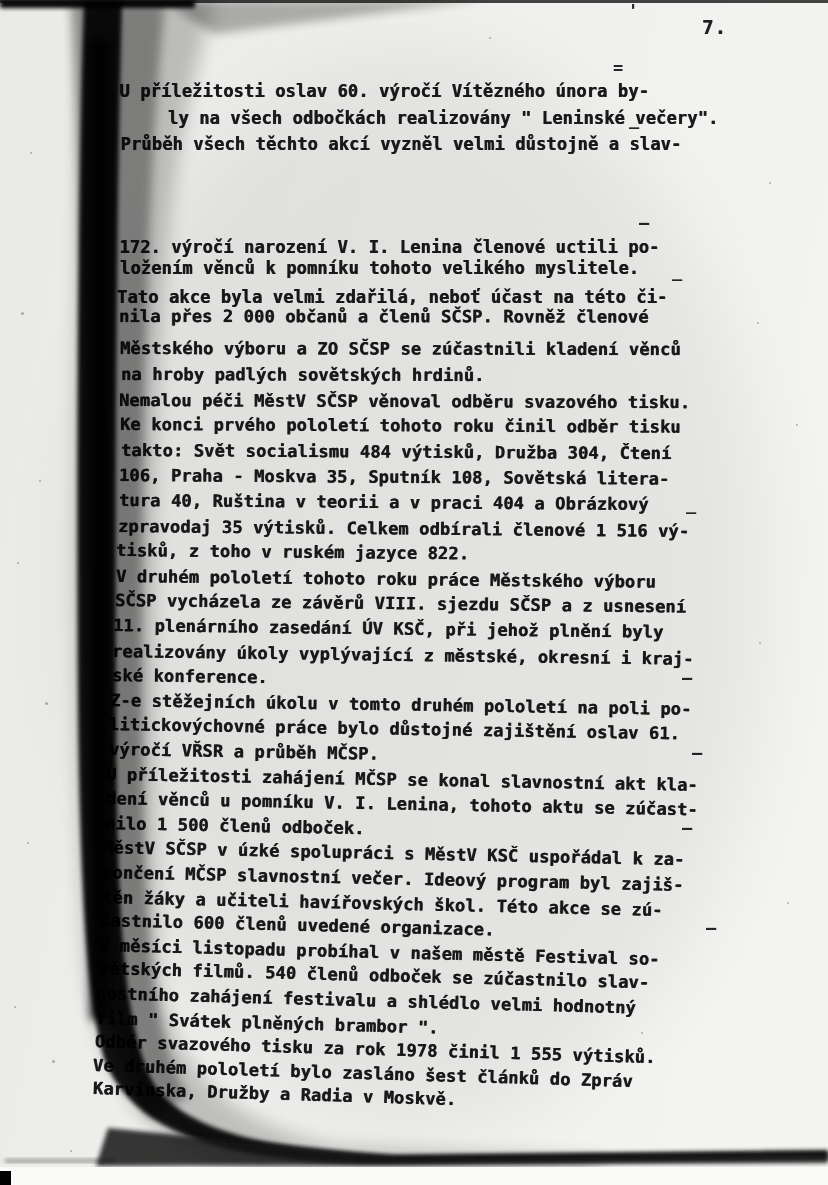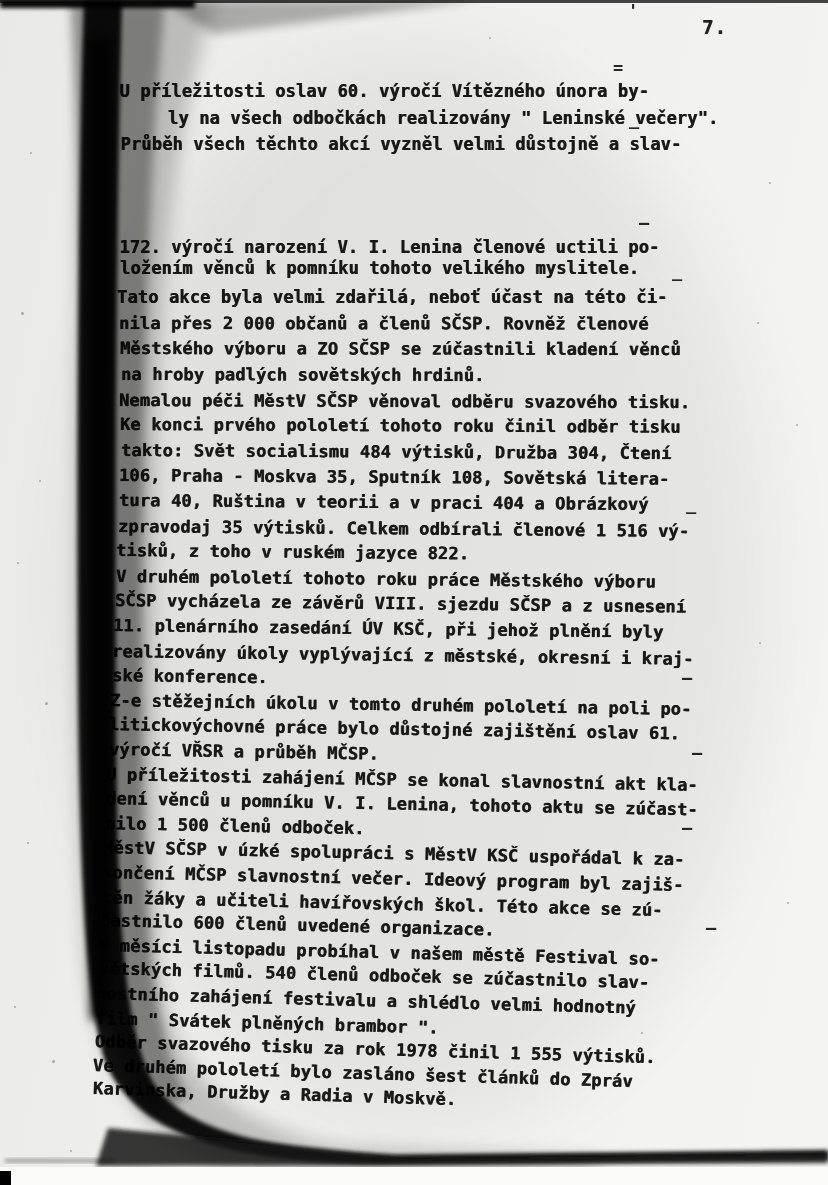--- a/index.html
+++ b/index.html
@@ -28,21 +28,21 @@
 
 <div id="scan">
   <div id="page-number">7.</div>
   <div id="text-block">
       <div class="tline" style="top: 79.3px; left: 119.4px; transform: rotate(0deg);">U příležitosti oslav 60. výročí Vítězného února by-</div>
       <div class="tline" style="top: 105.9px; left: 120px; transform: rotate(0deg); margin-left: 48px;">ly na všech odbočkách realizovány " Leninské večery".</div>
       <div class="tline" style="top: 132.45px; left: 120.6px; transform: rotate(0deg);">Průběh všech těchto akcí vyzněl velmi důstojně a slav-</div>
       <div class="tline" style="top: 234.65px; left: 119.4px; transform: rotate(0deg);">172. výročí narození V. I. Lenina členové uctili po-</div>
       <div class="tline" style="top: 256px; left: 120px; transform: rotate(0deg);">ložením věnců k pomníku tohoto velikého myslitele.</div>
       <div class="tline" style="top: 285.45px; left: 117px; transform: rotate(0deg);">Tato akce byla velmi zdařilá, neboť účast na této či-</div>
-      <div class="tline" style="top: 311px; left: 119.4px; transform: rotate(0.055deg);">nila přes 2 000 občanů a členů SČSP. Rovněž členové</div>
+      <div class="tline" style="top: 304px; left: 119.4px; transform: rotate(0.055deg);">nila přes 2 000 občanů a členů SČSP. Rovněž členové</div>
       <div class="tline" style="top: 336.05px; left: 120px; transform: rotate(0.11deg);">Městského výboru a ZO SČSP se zúčastnili kladení věnců</div>
       <div class="tline" style="top: 362.15px; left: 120.6px; transform: rotate(0.165deg);">na hroby padlých sovětských hrdinů.</div>
       <div class="tline" style="top: 388.2px; left: 119.4px; transform: rotate(0.22deg);">Nemalou péči MěstV SČSP věnoval odběru svazového tisku.</div>
       <div class="tline" style="top: 412.45px; left: 120px; transform: rotate(0.275deg);">Ke konci prvého pololetí tohoto roku činil odběr tisku</div>
       <div class="tline" style="top: 438.4px; left: 120.6px; transform: rotate(0.33deg);">takto: Svět socialismu 484 výtisků, Družba 304, Čtení</div>
       <div class="tline" style="top: 462.55px; left: 119.4px; transform: rotate(0.385deg);">106, Praha - Moskva 35, Sputník 108, Sovětská litera-</div>
       <div class="tline" style="top: 488.4px; left: 118.9px; transform: rotate(0.44deg);">tura 40, Ruština v teorii a v praci 404 a Obrázkový</div>
       <div class="tline" style="top: 514.2px; left: 118.4px; transform: rotate(0.495deg);">zpravodaj 35 výtisků. Celkem odbírali členové 1 516 vý-</div>
       <div class="tline" style="top: 538.2px; left: 116.1px; transform: rotate(0.55deg);">tisků, z toho v ruském jazyce 822.</div>
       <div class="tline" style="top: 563.9px; left: 115.6px; transform: rotate(0.605deg);">V druhém pololetí tohoto roku práce Městského výboru</div>

